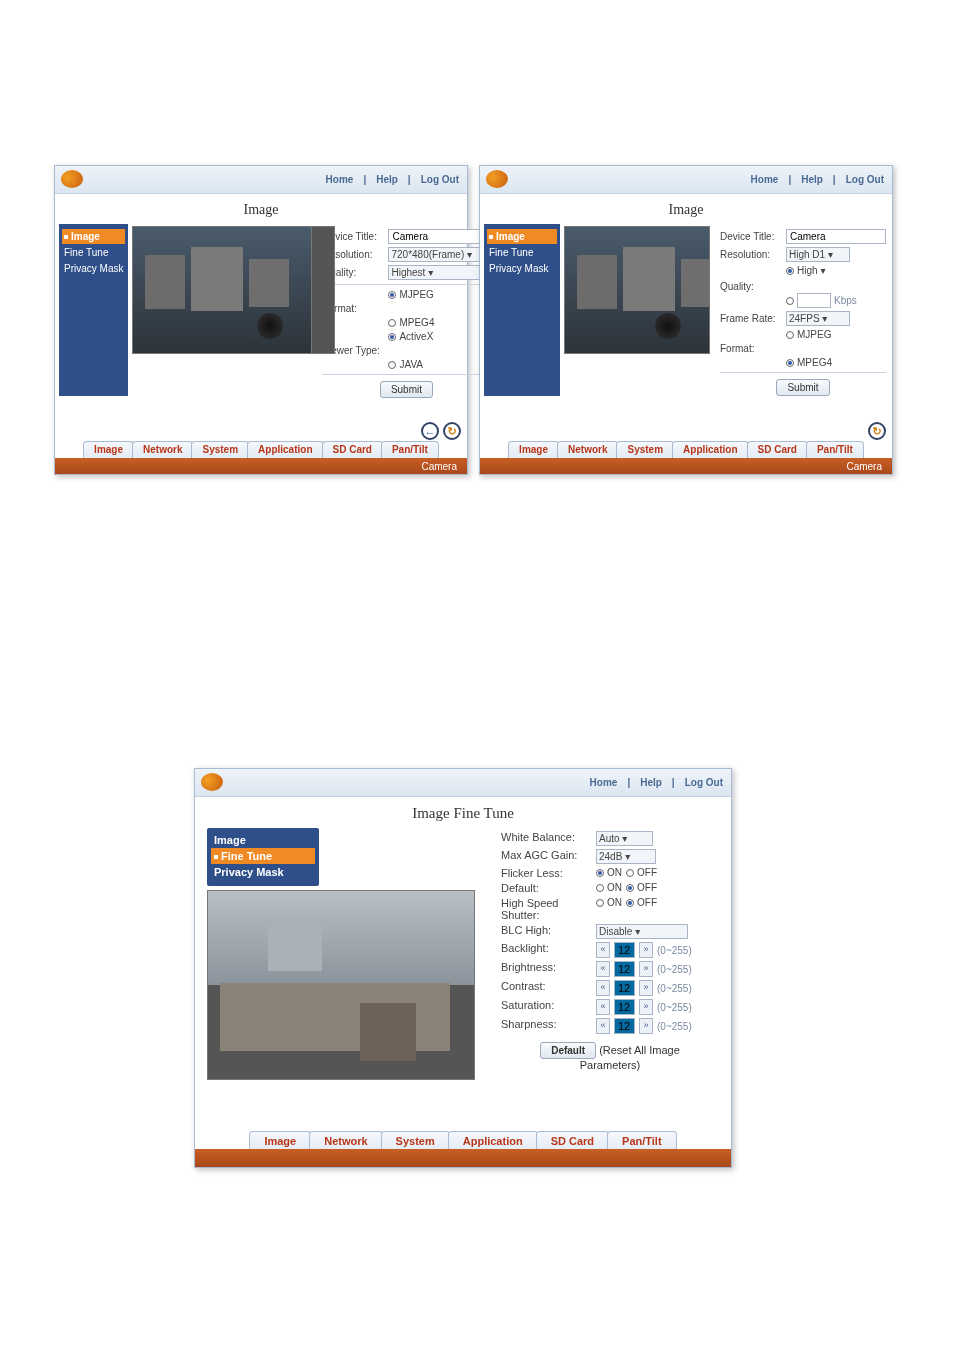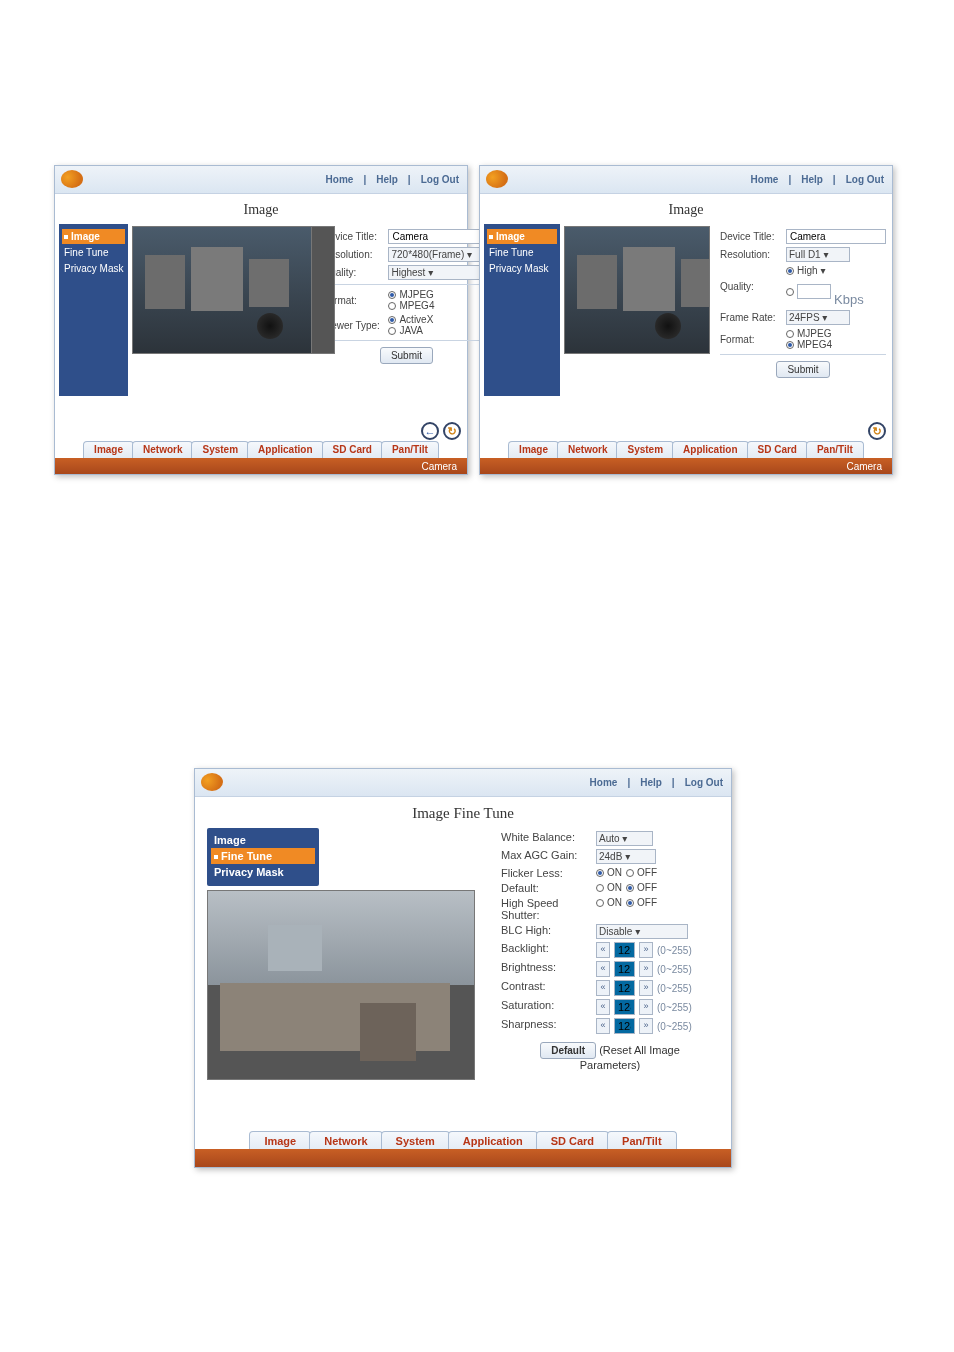--- a/index.html
+++ b/index.html
@@ -99,28 +99,28 @@
     height: 190px;
   }
   .preview-wide .mon { position:absolute; left:60px; top:34px; width:54px; height:46px; background:#a9b2b9; }
   .preview-wide .desk { position:absolute; left:12px; top:92px; width:230px; height:68px; background:#8c8378; }
   .preview-wide .ped { position:absolute; left:152px; top:112px; width:56px; height:58px; background:#6d635a; }
   .preview-wide .wall { position:absolute; left:0; top:0; width:100%; height:94px; background:linear-gradient(#b8bfc5,#8b949c); }
 
   .form-area { flex:1; padding: 2px 2px 2px 6px; }
   .form-row { display:flex; align-items:center; margin:3px 0; font-size:10px; color:#444; }
   .form-row label { width:66px; }
-  .form-row .ctrl { flex:1; display:flex; flex-direction:column; gap:0; }
+  .form-row .ctrl { flex:1; display:flex; flex-direction:column; gap:17px; }
   .tinput { width: 100px; border:1px solid #a9b5c6; padding:1px 3px; font-size:10px; background:#fff; }
   .sel { width: 102px; border:1px solid #a9b5c6; font-size:10px; background:#f1f4f8; padding:1px 2px; }
   .sel-sm { width: 64px; }
   .radio-line { display:flex; align-items:center; gap:3px; font-size:10px; color:#444; }
   .radio-dot { width:8px; height:8px; border:1px solid #666; border-radius:50%; display:inline-block; position:relative; }
   .radio-dot.on::after { content:""; position:absolute; inset:1px; border-radius:50%; background:#2f5aa8; }
-  .hint { color:#7a8aa0; font-size:13px;margin-top:16px; }
+  .hint { color:#7a8aa0; font-size:10px; }
   .btn {
     display:inline-block;
     border:1px solid #9aa8bc;
     background:linear-gradient(#f8fafc,#e0e8f2);
     border-radius:3px;
     padding:2px 10px;
     font-size:10px;
     color:#333;
     cursor:pointer;
   }
@@ -331,21 +331,21 @@
           <div class="lens"></div>
       </div>
     </div>
     <div class="form-area">
       <div class="form-row">
         <label>Device Title:</label>
         <input class="tinput" value="Camera" style="">
       </div>
       <div class="form-row">
         <label>Resolution:</label>
-        <div class="sel sel-sm"><span>Full D1</span> ▾</div>
+        <div class="sel sel-sm"><span>High D1</span> ▾</div>
       </div>
       <div class="form-row">
         <label>Quality:</label>
         <div class="ctrl">
           <span class="radio-line"><span class="radio-dot on"></span><span>High</span> ▾</span>
           <span class="radio-line">
               <span class="radio-dot"></span>
               <input class="tinput" style="width: 34px;"> 
               <span class="hint">Kbps</span>
             </span>

